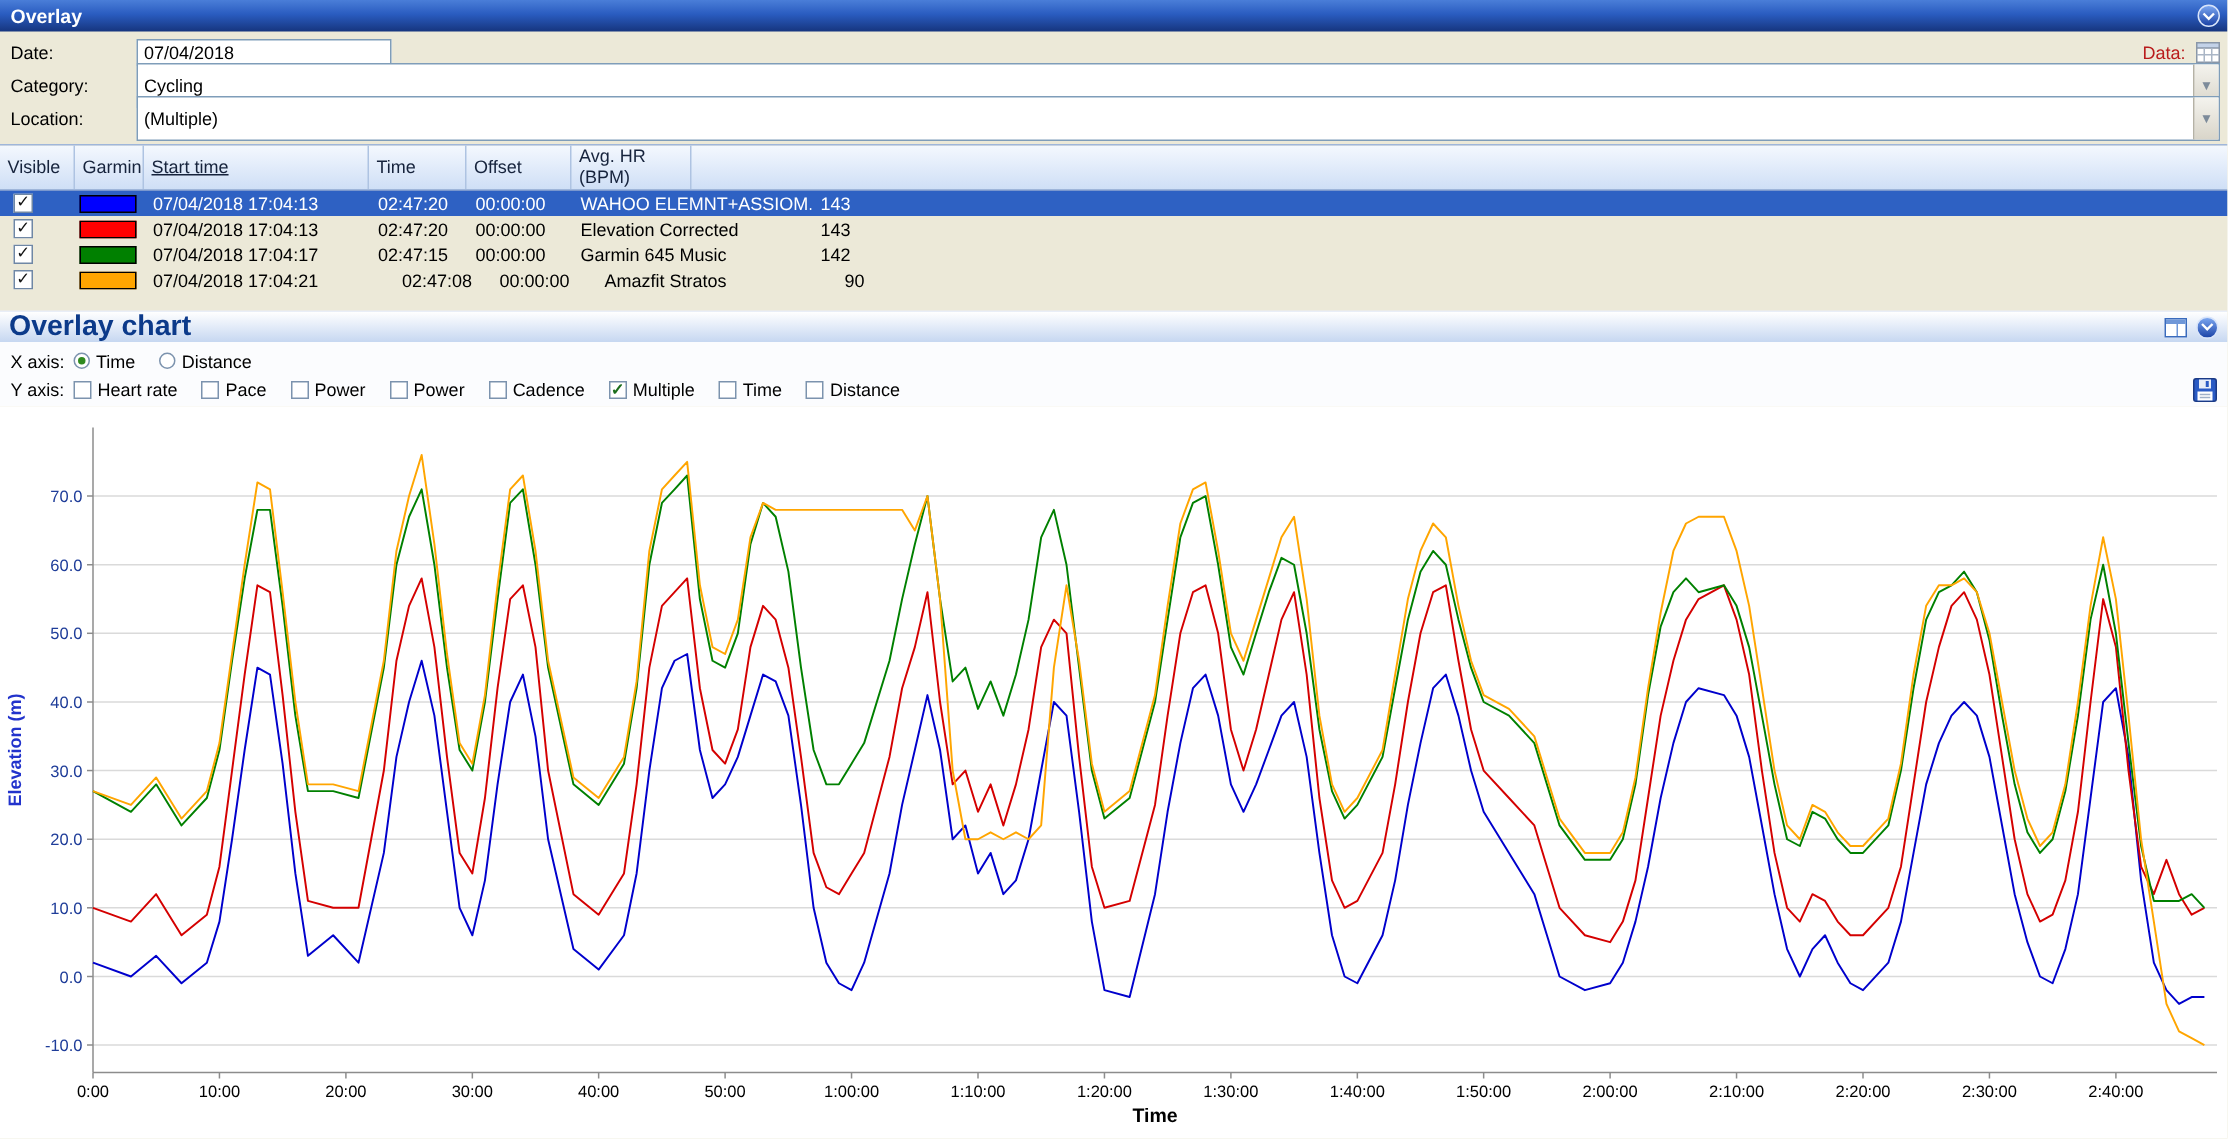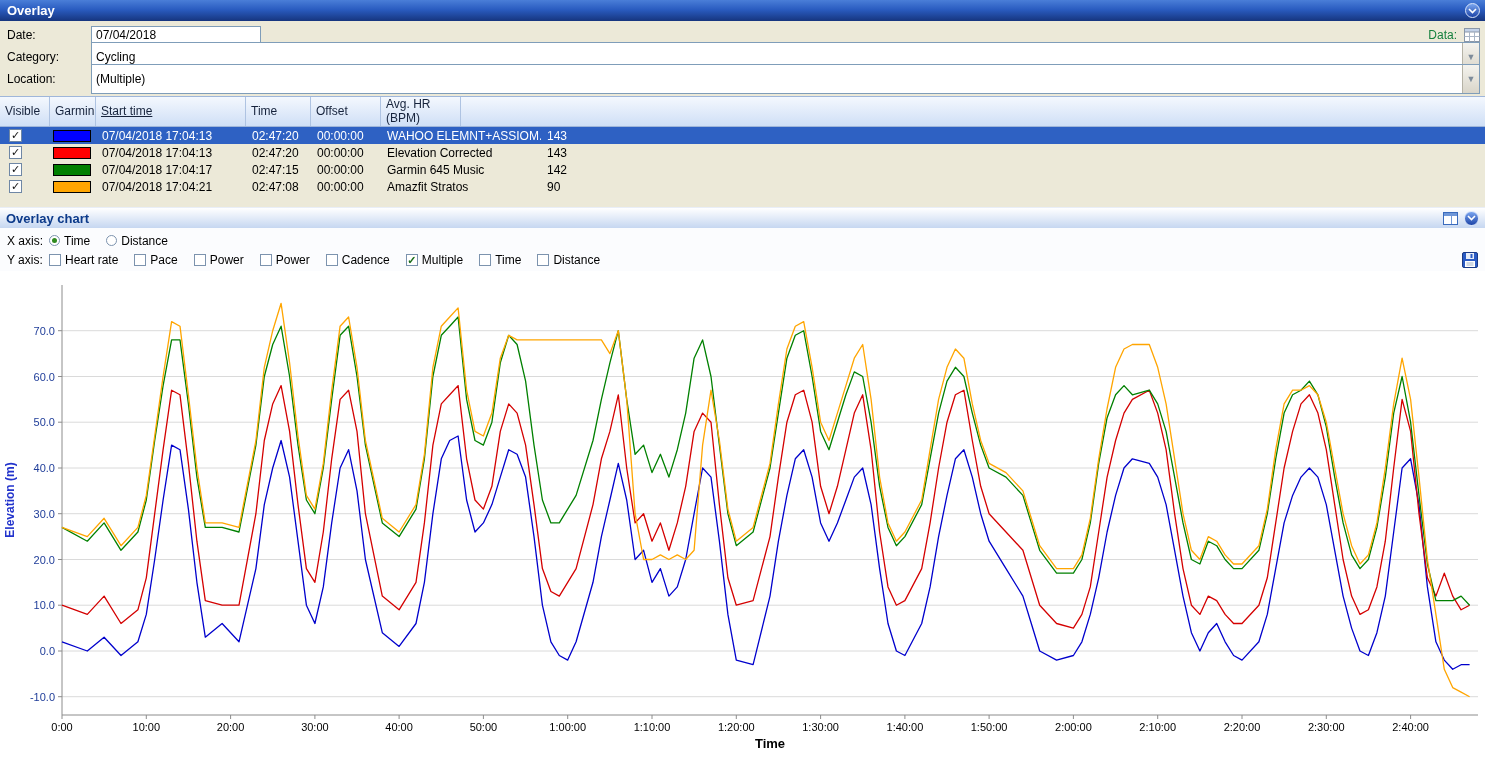--- a/index.html
+++ b/index.html
@@ -24,21 +24,21 @@
     display:flex; align-items:center; justify-content:center; cursor:pointer;
   }
   
   .form { padding:3px 0 2px 0; }
   .form-row { display:flex; align-items:center; height:22px; padding:0 5px 0 7px; }
   .form-label { flex:0 0 84px; }
   .date-input {
     width:170px; height:18px; border:1px solid #7f9db9; background:#fff;
     font-family:"Liberation Sans",sans-serif; font-size:12px; padding:1px 4px;
   }
-  .data-label { margin-left:auto; margin-right:7px; color:#15803d; }
+  .data-label { margin-left:auto; margin-right:7px; color:#b91c1c; }
   .combo {
     flex:1 1 auto; height:30px; border:1px solid #7f9db9; background:#fff;
     display:flex; align-items:center; padding-left:4px; cursor:default;
   }
   .combo-arrow {
     margin-left:auto; width:17px; height:100%;
     background:linear-gradient(#f4f3ee,#d9d5c9);
     border-left:1px solid #b5b2a5;
     display:flex; align-items:center; justify-content:center;
     color:#7d8b9a; font-size:9px;
@@ -67,21 +67,21 @@
   }
   .swatch { width:38px; height:12px; border:1px solid #000; margin-left:3px; }
   .table-spacer { flex:0 0 12px; }
   
   .section-bar {
     height:21px; flex:0 0 21px;
     background:linear-gradient(to bottom,#ffffff,#c6d7f1);
     display:flex; align-items:center; padding:0 6px;
     border-top:1px solid #e9eef7;
   }
-  .section-title { font-weight:bold; font-size:13px; color:#0c3a8a; }
+  .section-title { font-weight:bold; font-size:19px; color:#0c3a8a; }
   .section-icons { margin-left:auto; display:flex; align-items:center; gap:6px; }
   .sq-icon {
     width:15px; height:13px; border:1px solid #3a6bbd; background:#fff;
     position:relative; cursor:pointer;
   }
   .sq-icon::before { content:''; position:absolute; left:0; right:0; top:0; height:3px; background:#6f97d8; }
   .sq-icon::after  { content:''; position:absolute; left:7px; top:3px; bottom:0; width:1px; background:#6f97d8; }
   
   .controls { background:#fbfcfe; padding:3px 7px 2px 7px; }
   .ctrl-row { display:flex; align-items:center; height:19px; }
@@ -195,21 +195,21 @@
       <div class="tc td" style="flex: 0 0 80px;">142</div>
     </div>
     <div class="tr">
       <div class="tc" style="flex: 0 0 50px;">
         <div class="cb">✓</div>
       </div>
       <div class="tc" style="flex: 0 0 46px;">
         <div class="swatch" style="background: rgb(255, 165, 0);"></div>
       </div>
       <div class="tc td" style="flex: 0 0 150px;">07/04/2018 17:04:21</div>
-      <div class="tc td" style="flex: 0 0 65px;">02:47:08</div>
+      <div class="tc td" style="flex: 0 0 65px; margin-left: 16px;">02:47:08</div>
       <div class="tc td" style="flex: 0 0 70px;">00:00:00</div>
       <div class="tc td" style="flex: 0 0 160px;">Amazfit Stratos</div>
       <div class="tc td" style="flex: 0 0 80px;">90</div>
     </div>
   </div>
 <div class="table-spacer"></div>
 
 <div class="section-bar">
   <span class="section-title">Overlay chart</span>
   <div class="section-icons">

